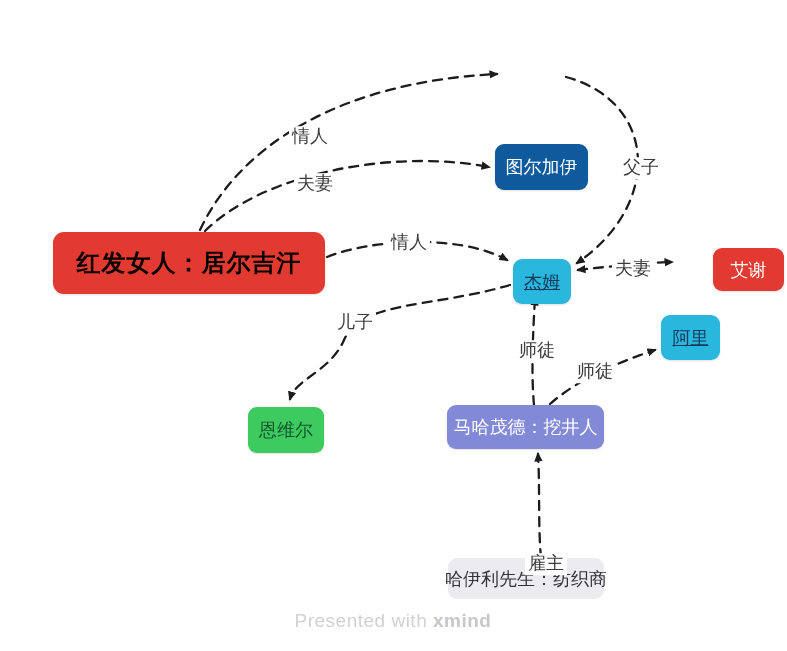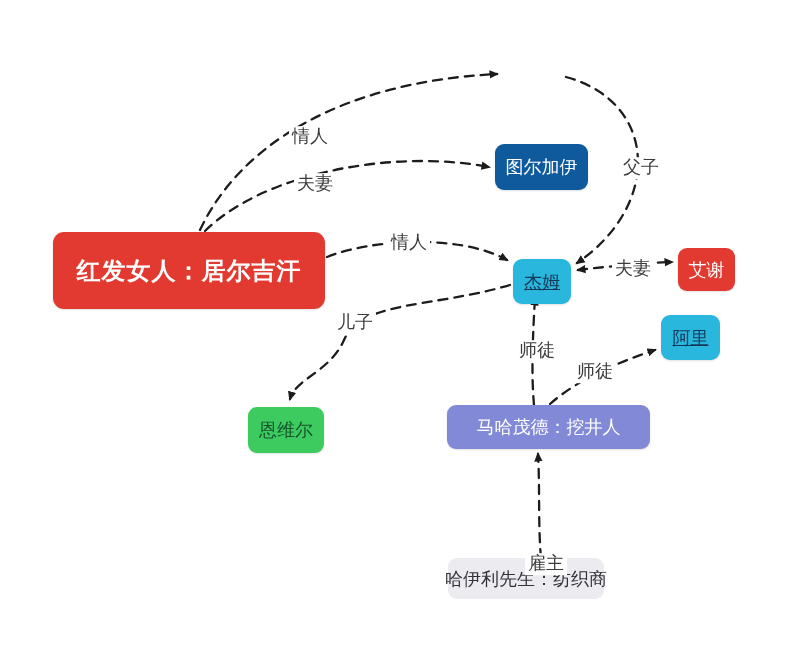--- a/index.html
+++ b/index.html
@@ -43,41 +43,42 @@
       <path d="M 327,257 C 368,240 458,233 507,260" marker-end="url(#arr)"></path>
       <path d="M 566,77 C 658,102 662,205 577,263" marker-end="url(#arr)"></path>
       <path d="M 578,270 C 612,266 645,263 672,262" marker-start="url(#arrRev)" marker-end="url(#arr)"></path>
       <path d="M 510,285 C 432,308 362,300 344,340 C 330,372 296,378 290,399" marker-end="url(#arr)"></path>
       <path d="M 534,405 C 531,372 533,332 535,298" marker-end="url(#arr)"></path>
       <path d="M 550,404 C 577,380 616,363 655,350" marker-end="url(#arr)"></path>
       <path d="M 541,558 C 538,526 540,487 538,454" marker-end="url(#arr)"></path>
     </g>
   </svg>
 
-  <div class="node main" style="left:53px;top:232px;width:272px;height:77px;background:#e23a30;color:#ffffff;">红发女人：居尔吉汗</div>
+  <div class="node main" style="left:53px;top:232px;width:272px;height:62px;background:#e23a30;color:#000000;">红发女人：居尔吉汗</div>
 
 
   <div class="node" style="left:495px;top:144px;width:93px;height:46px;background:#0e5a9c;color:#ffffff;">图尔加伊</div>
 
   <div class="node" style="left:513px;top:259px;width:58px;height:45px;background:#29b7dd;color:#16395a;text-decoration:underline;">杰姆</div>
 
-  <div class="node" style="left:678px;top:248px;width:57px;height:43px;background:#e23a30;color:#ffffff;">艾谢</div>
+  <div class="node" style="left:713px;top:248px;width:71px;height:43px;background:#e23a30;color:#ffffff;">艾谢</div>
 
   <div class="node" style="left:661px;top:315px;width:59px;height:45px;background:#29b7dd;color:#16395a;text-decoration:underline;">阿里</div>
 
   <div class="node" style="left:248px;top:407px;width:76px;height:46px;background:#3dcb5f;color:#14532d;">恩维尔</div>
 
-  <div class="node" style="left:447px;top:405px;width:203px;height:44px;background:#8289d6;color:#ffffff;">马哈茂德：挖井人</div>
+  <div class="node" style="left:447px;top:405px;width:157px;height:44px;background:#8289d6;color:#ffffff;">马哈茂德：挖井人</div>
 
   <div class="node" style="left:448px;top:558px;width:156px;height:41px;background:#ebebf0;color:#33323a;box-shadow:none;">哈伊利先生：纺织商</div>
 
   <div class="edge-label" style="left:310px;top:137px;">情人</div>
   <div class="edge-label" style="left:315px;top:184px;">夫妻</div>
   <div class="edge-label" style="left:409px;top:243px;">情人</div>
   <div class="edge-label" style="left:641px;top:168px;">父子</div>
   <div class="edge-label" style="left:633px;top:269px;">夫妻</div>
   <div class="edge-label" style="left:355px;top:323px;">儿子</div>
   <div class="edge-label" style="left:537px;top:351px;">师徒</div>
   <div class="edge-label" style="left:595px;top:372px;">师徒</div>
   <div class="edge-label" style="left:546px;top:518px;margin-top:46px;">雇主</div>
 
+  <div class="watermark"><span>Presented with </span><b>xmind</b></div>
 
 </div>
 
 </body></html>

